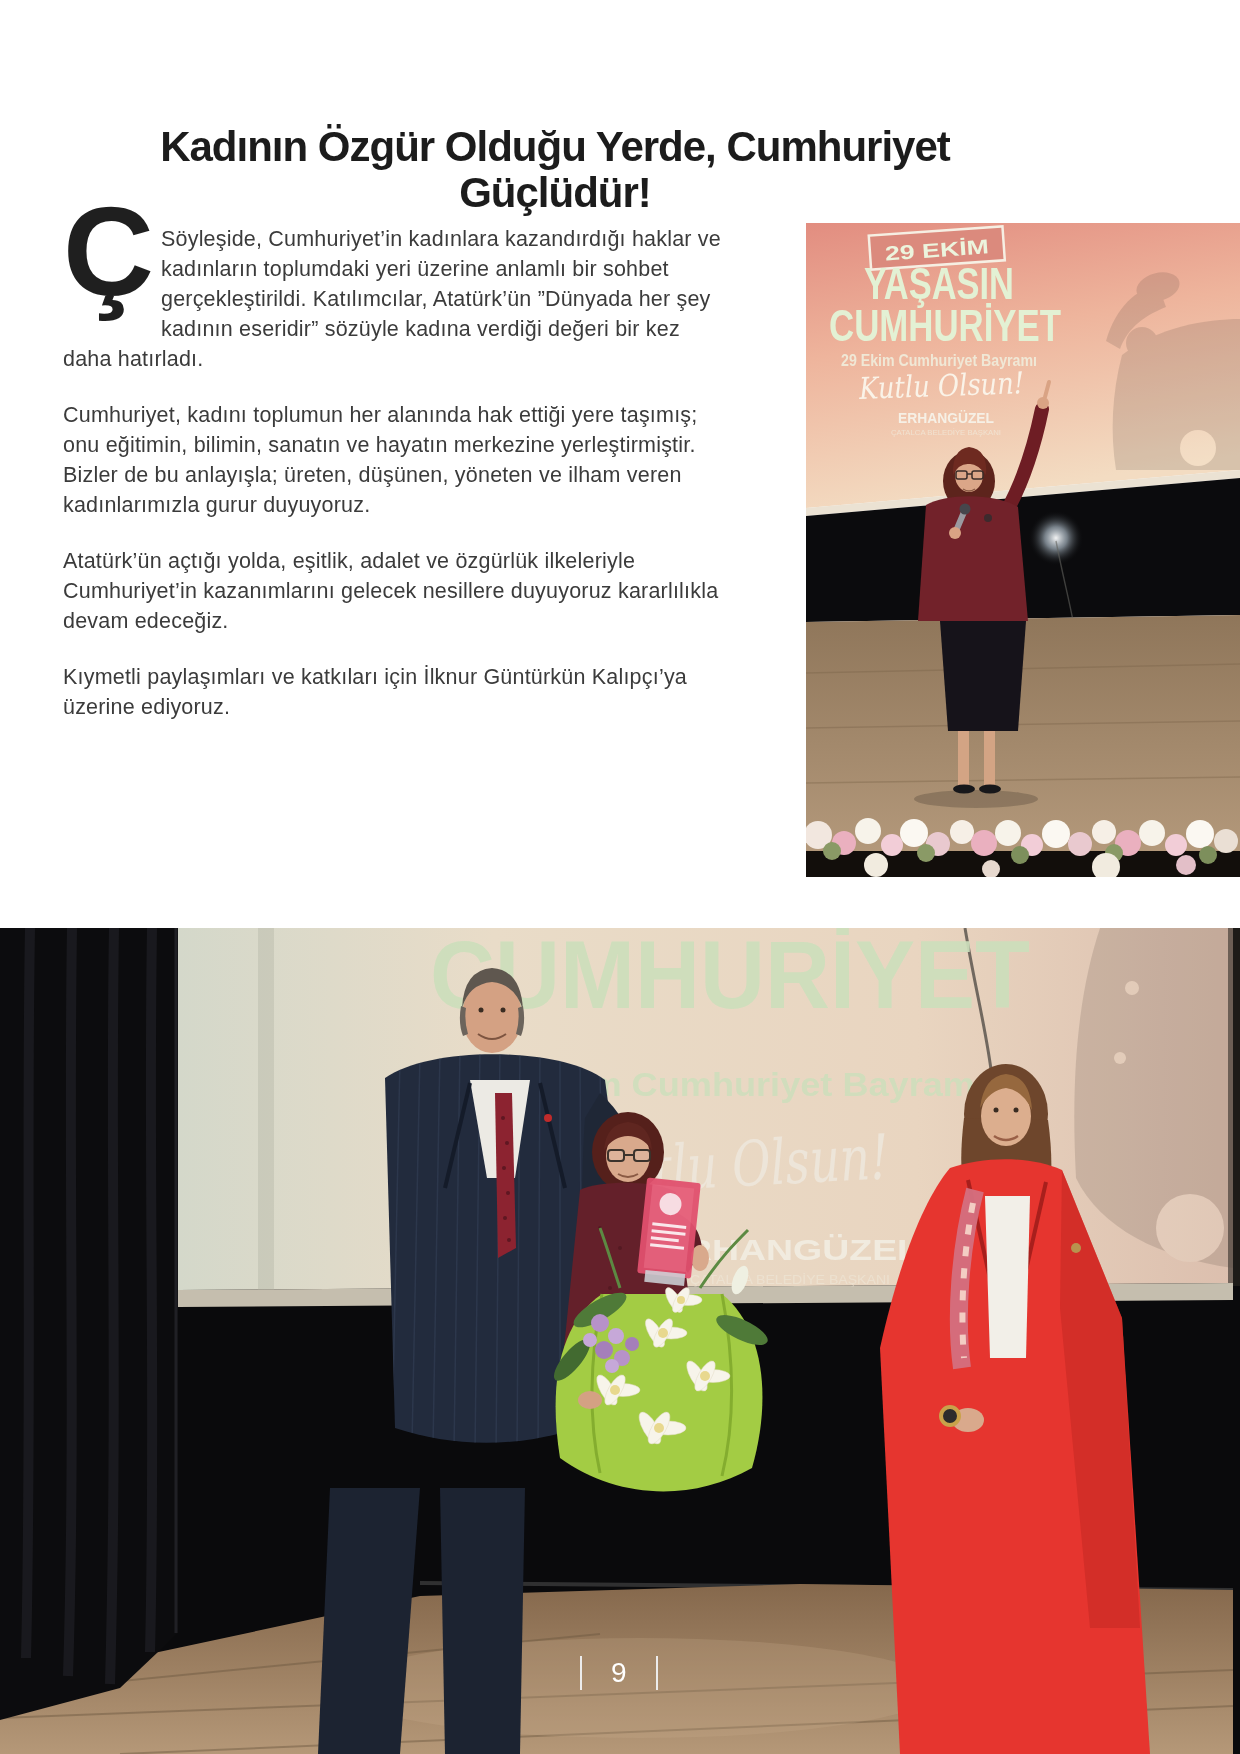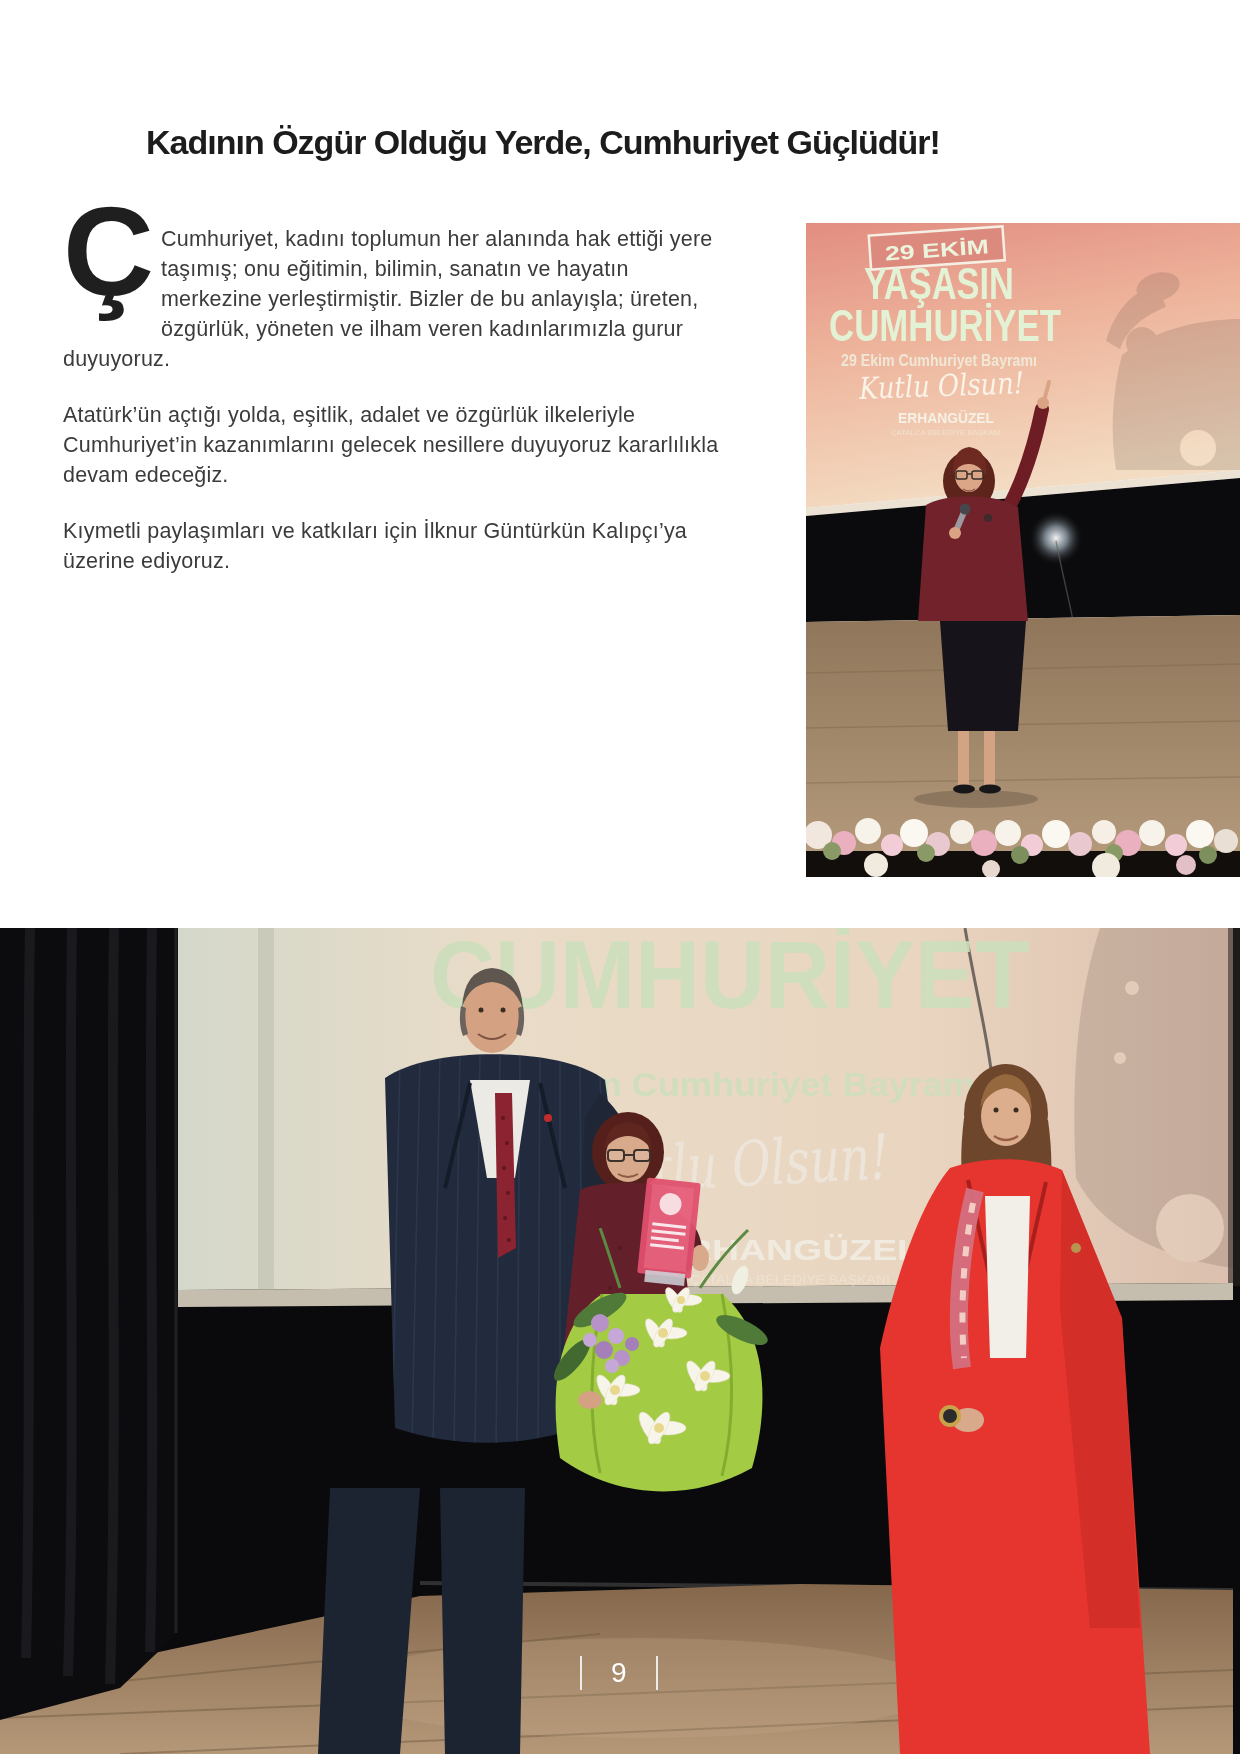--- a/index.html
+++ b/index.html
@@ -1,19 +1,19 @@
 <!DOCTYPE html>
 <html><head>
 <meta charset="utf-8">
 <style>
   html,body{margin:0;padding:0;background:#ffffff;}
   .page{position:relative;width:1240px;height:1754px;background:#ffffff;overflow:hidden;
         font-family:"Liberation Sans",sans-serif;}
-  .title{position:absolute;top:124px;left:48px;width:990px;margin:0;text-align:center;
-         font-size:34px;font-weight:bold;letter-spacing:-1px;color:#1c1c1c;line-height:1.1;}
+  .title{position:absolute;top:124px;left:60px;width:990px;margin:0;text-align:center;
+         font-size:42px;font-weight:bold;letter-spacing:-1px;color:#1c1c1c;line-height:1.1;}
   .article{position:absolute;left:63px;top:198px;width:660px;font-size:21.5px;line-height:30px;
            color:#3b3b3b;letter-spacing:.2px;}
   .para{margin:0 0 26px 0;}
   .dropcap{float:left;font-size:126px;line-height:96px;height:114px;width:88px;margin:6px 10px 0 0;
            font-weight:bold;color:#1f1f1f;}
   figure{margin:0;padding:0;position:absolute;overflow:hidden;}
   .stage-photo{left:806px;top:223px;width:434px;height:654px;}
   .award-photo{left:0;top:928px;width:1240px;height:826px;}
   figure svg{display:block;width:100%;height:100%;}
   svg text{font-family:"Liberation Sans",sans-serif;}
@@ -26,21 +26,22 @@
 <body>
 
 <div class="page">
 
   <h1 class="title">Kadının Özgür Olduğu Yerde, Cumhuriyet Güçlüdür!</h1>
 
   <div class="article">
     <p class="para">
       <span class="dropcap">Ç</span>
     </p>
-    <p class="para">Cumhuriyet, kadını toplumun her alanında hak ettiği yere taşımış; onu eğitimin, bilimin, sanatın ve hayatın merkezine yerleştirmiştir. Bizler de bu anlayışla; üreten, özgürlük, yöneten ve ilham veren kadınlarımızla gurur duyuyoruz.</p>
+    <p class="para">Söyleşide, Cumhuriyet’in kadınlara kazandırdığı haklar ve kadınların toplumdaki yeri üzerine anlamlı bir sohbet gerçekleştirildi. Katılımcılar, Atatürk’ün ”Dünyada her şey kadının eseridir” sözüyle kadına verdiği değeri bir kez daha hatırladı.</p>
+    <p class="para">Cumhuriyet, kadını toplumun her alanında hak ettiği yere taşımış; onu eğitimin, bilimin, sanatın ve hayatın merkezine yerleştirmiştir. Bizler de bu anlayışla; üreten, düşünen, yöneten ve ilham veren kadınlarımızla gurur duyuyoruz.</p>
     <p class="para">Atatürk’ün açtığı yolda, eşitlik, adalet ve özgürlük ilkeleriyle Cumhuriyet’in kazanımlarını gelecek nesillere duyuyoruz kararlılıkla devam edeceğiz.</p>
     <p class="para">Kıymetli paylaşımları ve katkıları için İlknur Güntürkün Kalıpçı’ya üzerine ediyoruz.</p>
   </div>
 
   <figure class="stage-photo">
     <svg viewBox="0 0 434 654" preserveAspectRatio="none">
       <defs>
         <linearGradient id="posterGrad" x1="0" y1="0" x2="0.25" y2="1">
           <stop offset="0" stop-color="#e28d80"></stop>
           <stop offset="0.45" stop-color="#eeb49c"></stop>

